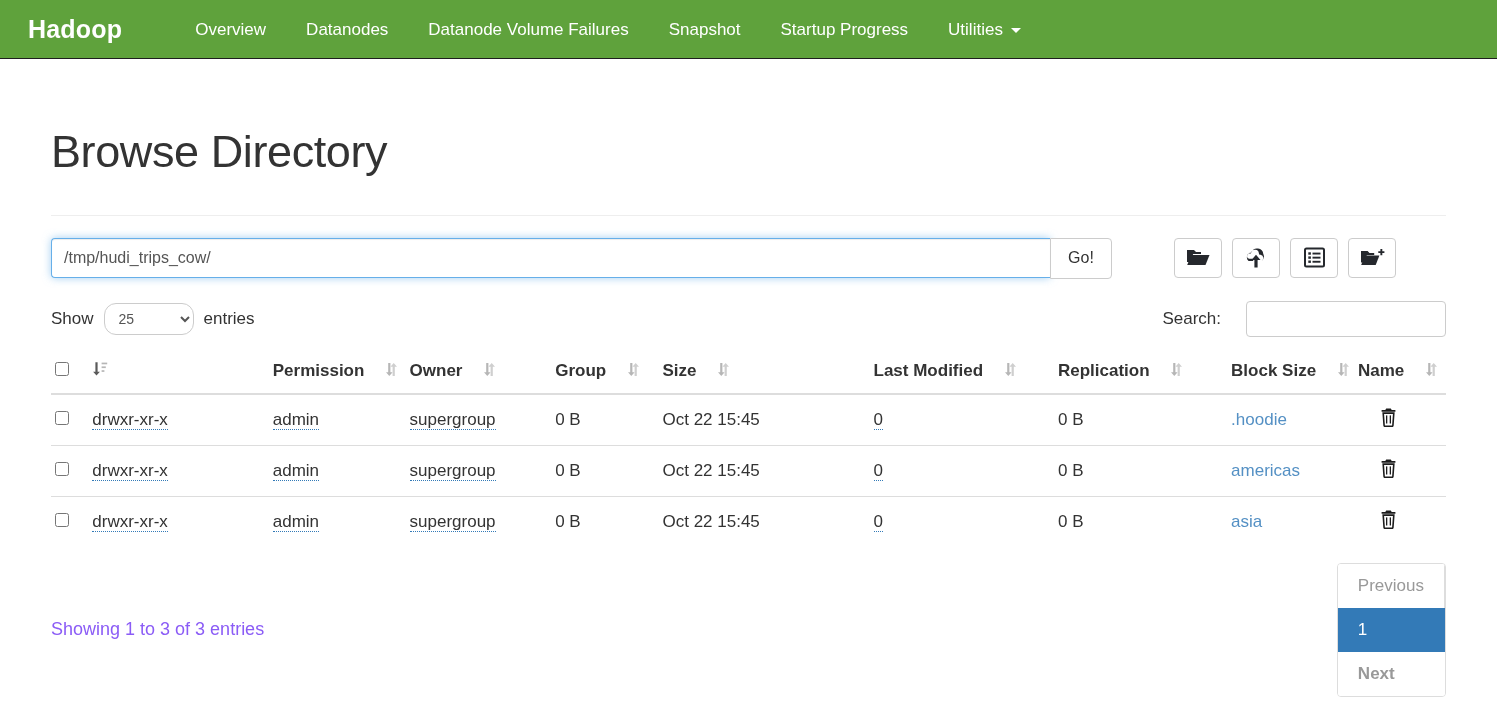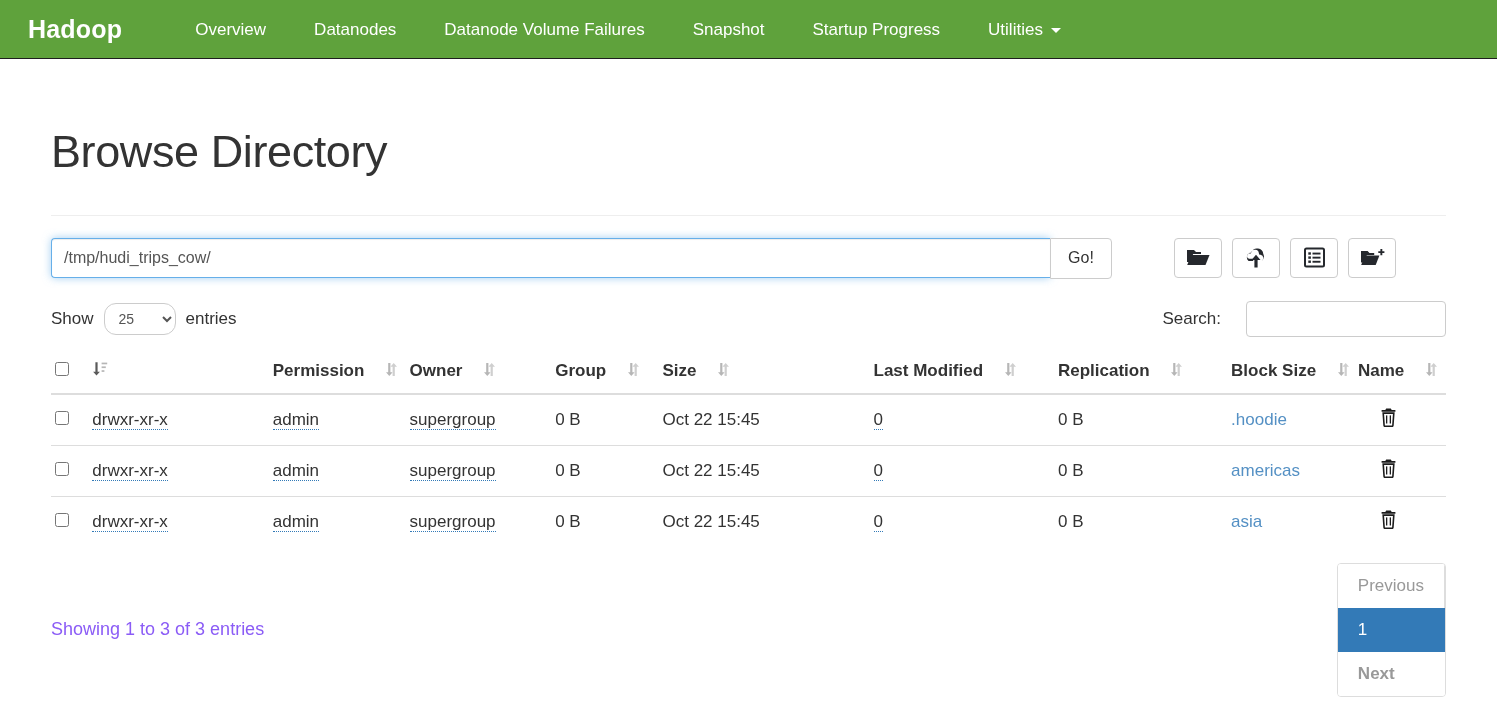--- a/index.html
+++ b/index.html
@@ -24,21 +24,21 @@
     white-space: nowrap;
   }
   .brand {
     color: #ffffff;
     font-size: 25px;
     font-weight: bold;
     letter-spacing: .2px;
     margin-right: 53px;
     text-decoration: none;
   }
-  .nav-links { display: flex; align-items: flex-end; gap: 8px; }
+  .nav-links { display: flex; align-items: flex-end; gap: 0; }
   .nav-link {
     color: #ffffff;
     font-size: 17px;
     text-decoration: none;
     padding: 0 20px;
     line-height: 59px;
     display: inline-block;
   }
   .nav-link.dropdown { display: inline-flex; align-items: center; gap: 8px; }
   .caret {
@@ -131,21 +131,21 @@
   }
   .dt-length {
     font-size: 17px;
     color: #333333;
     display: flex;
     align-items: center;
     gap: 10px;
   }
   .dt-length select {
     height: 32px;
-    width: 72px;
+    width: 90px;
     font-size: 14px;
     color: #555555;
     border: 1px solid #cccccc;
     border-radius: 12px;
     padding: 0 4px 0 10px;
     background: #ffffff;
     font-family: "Liberation Sans", sans-serif;
   }
   .dt-filter {
     font-size: 17px;

